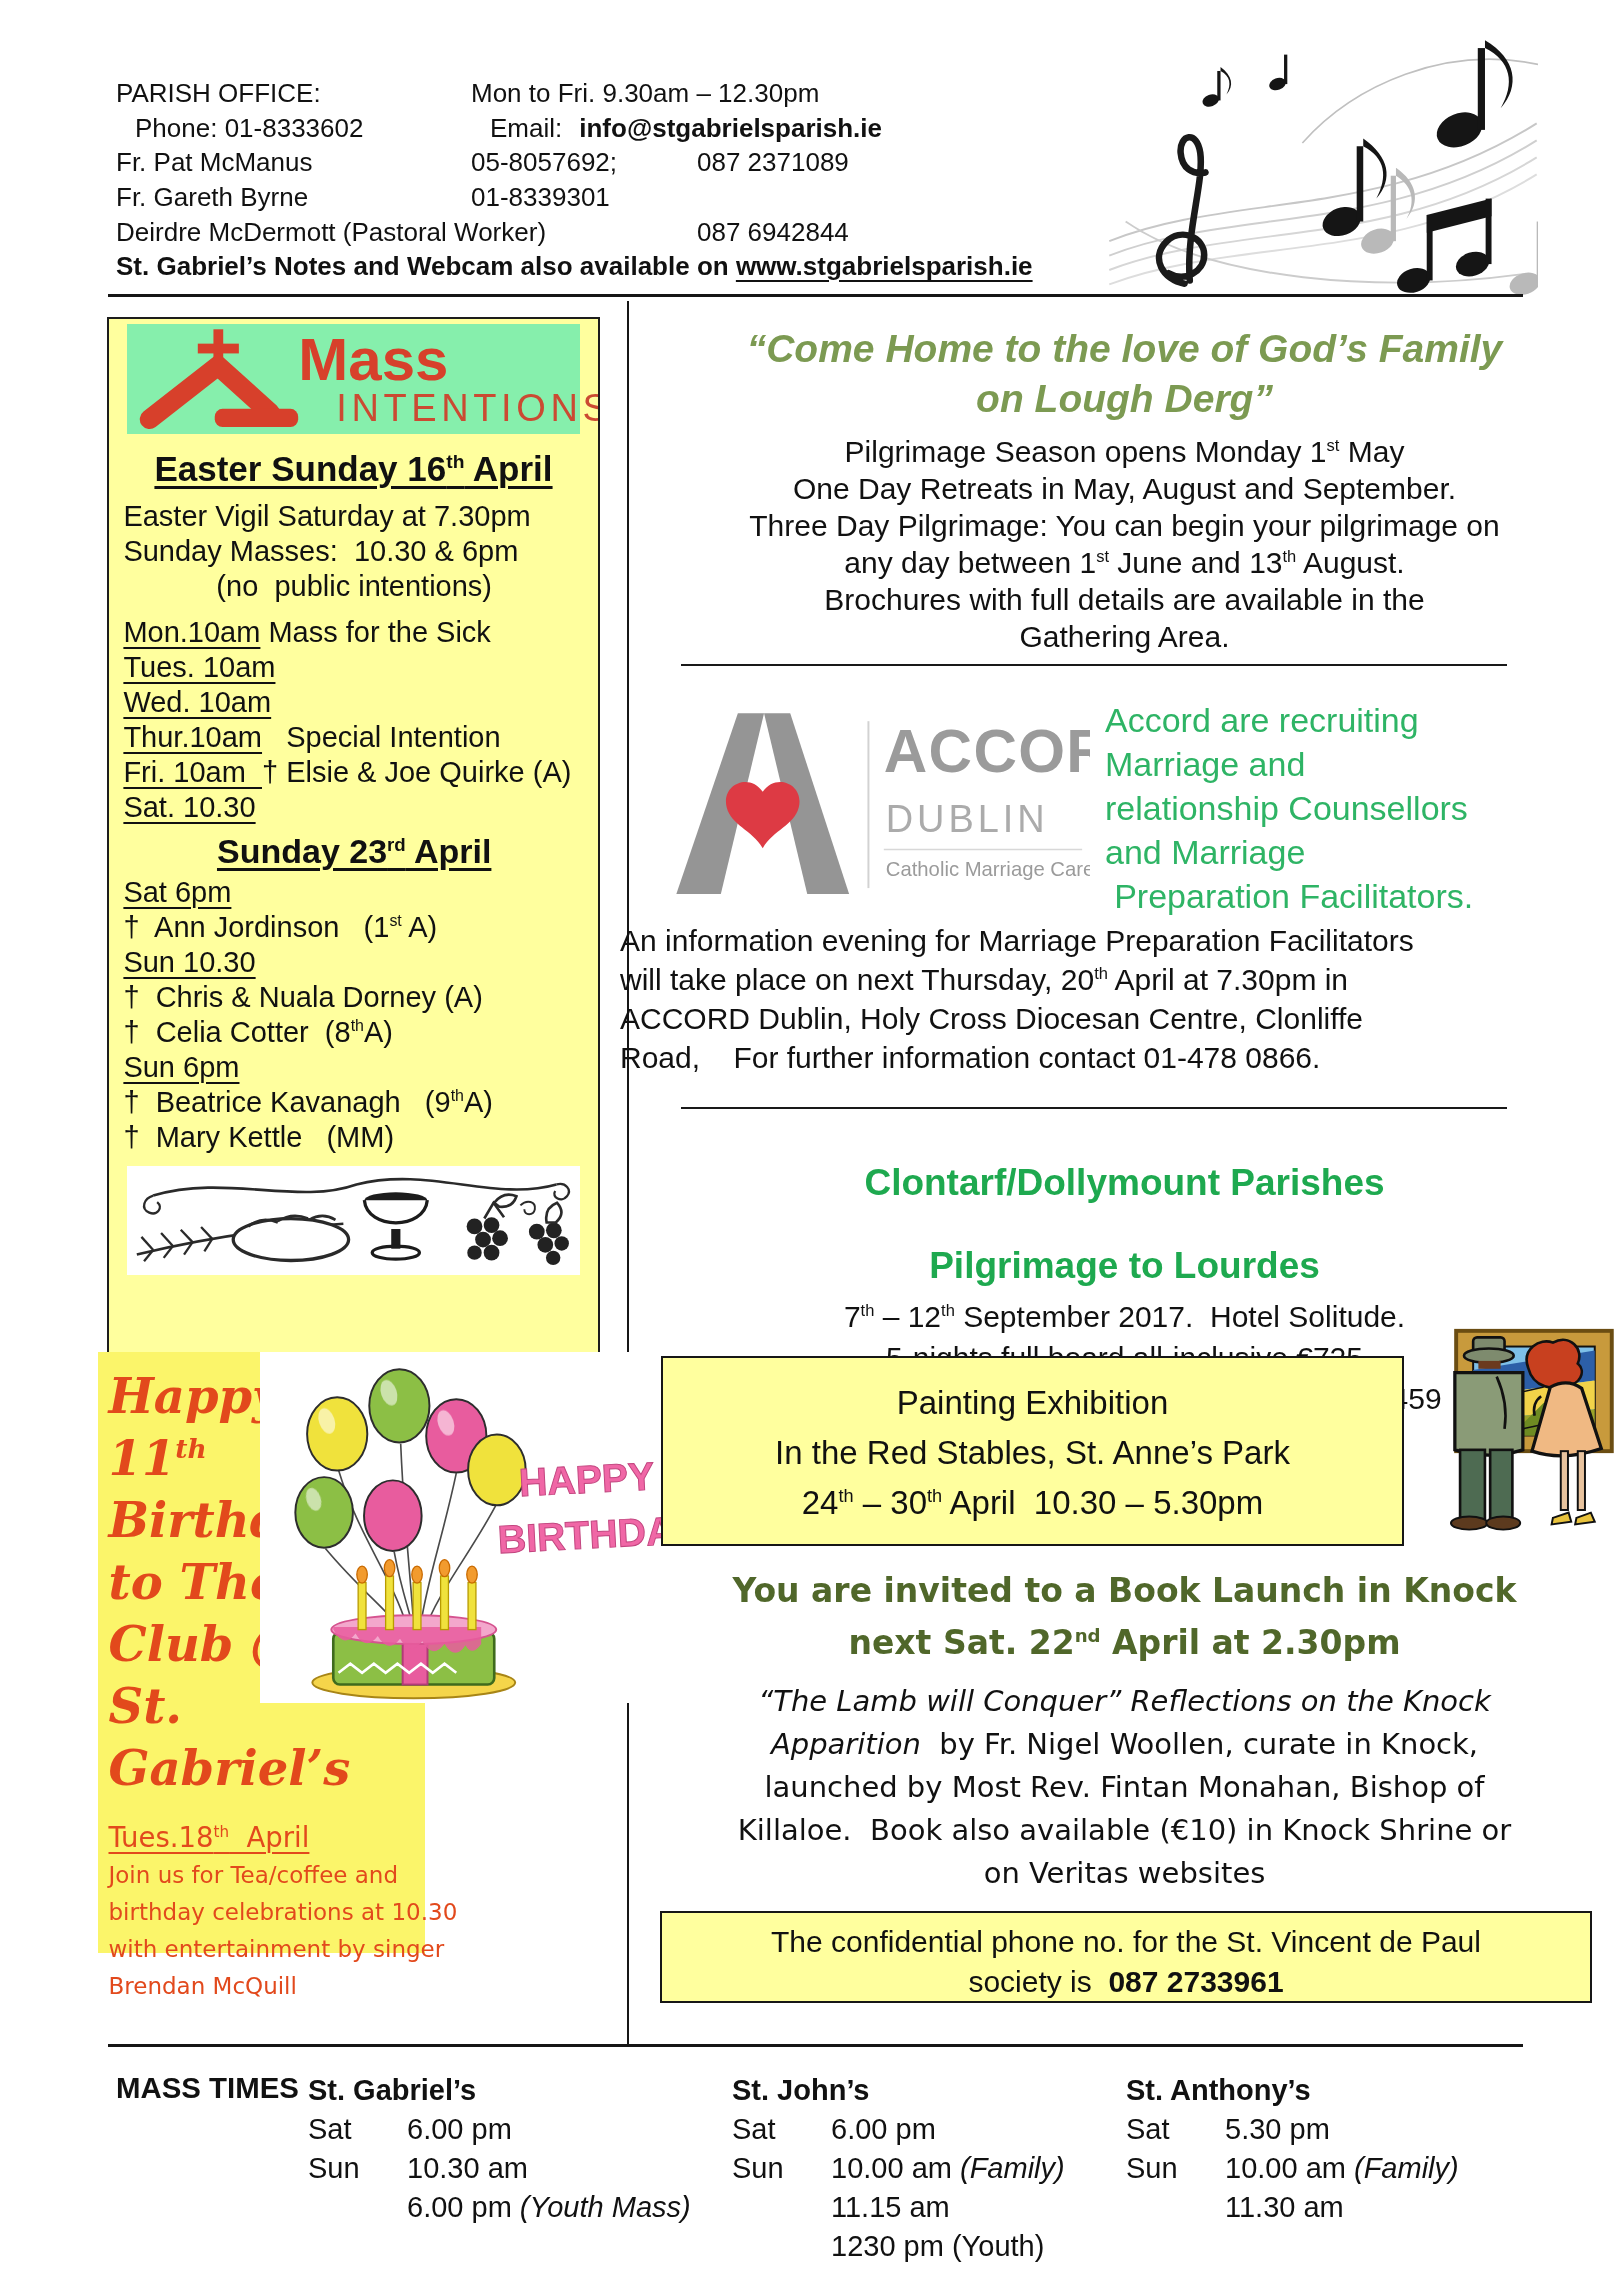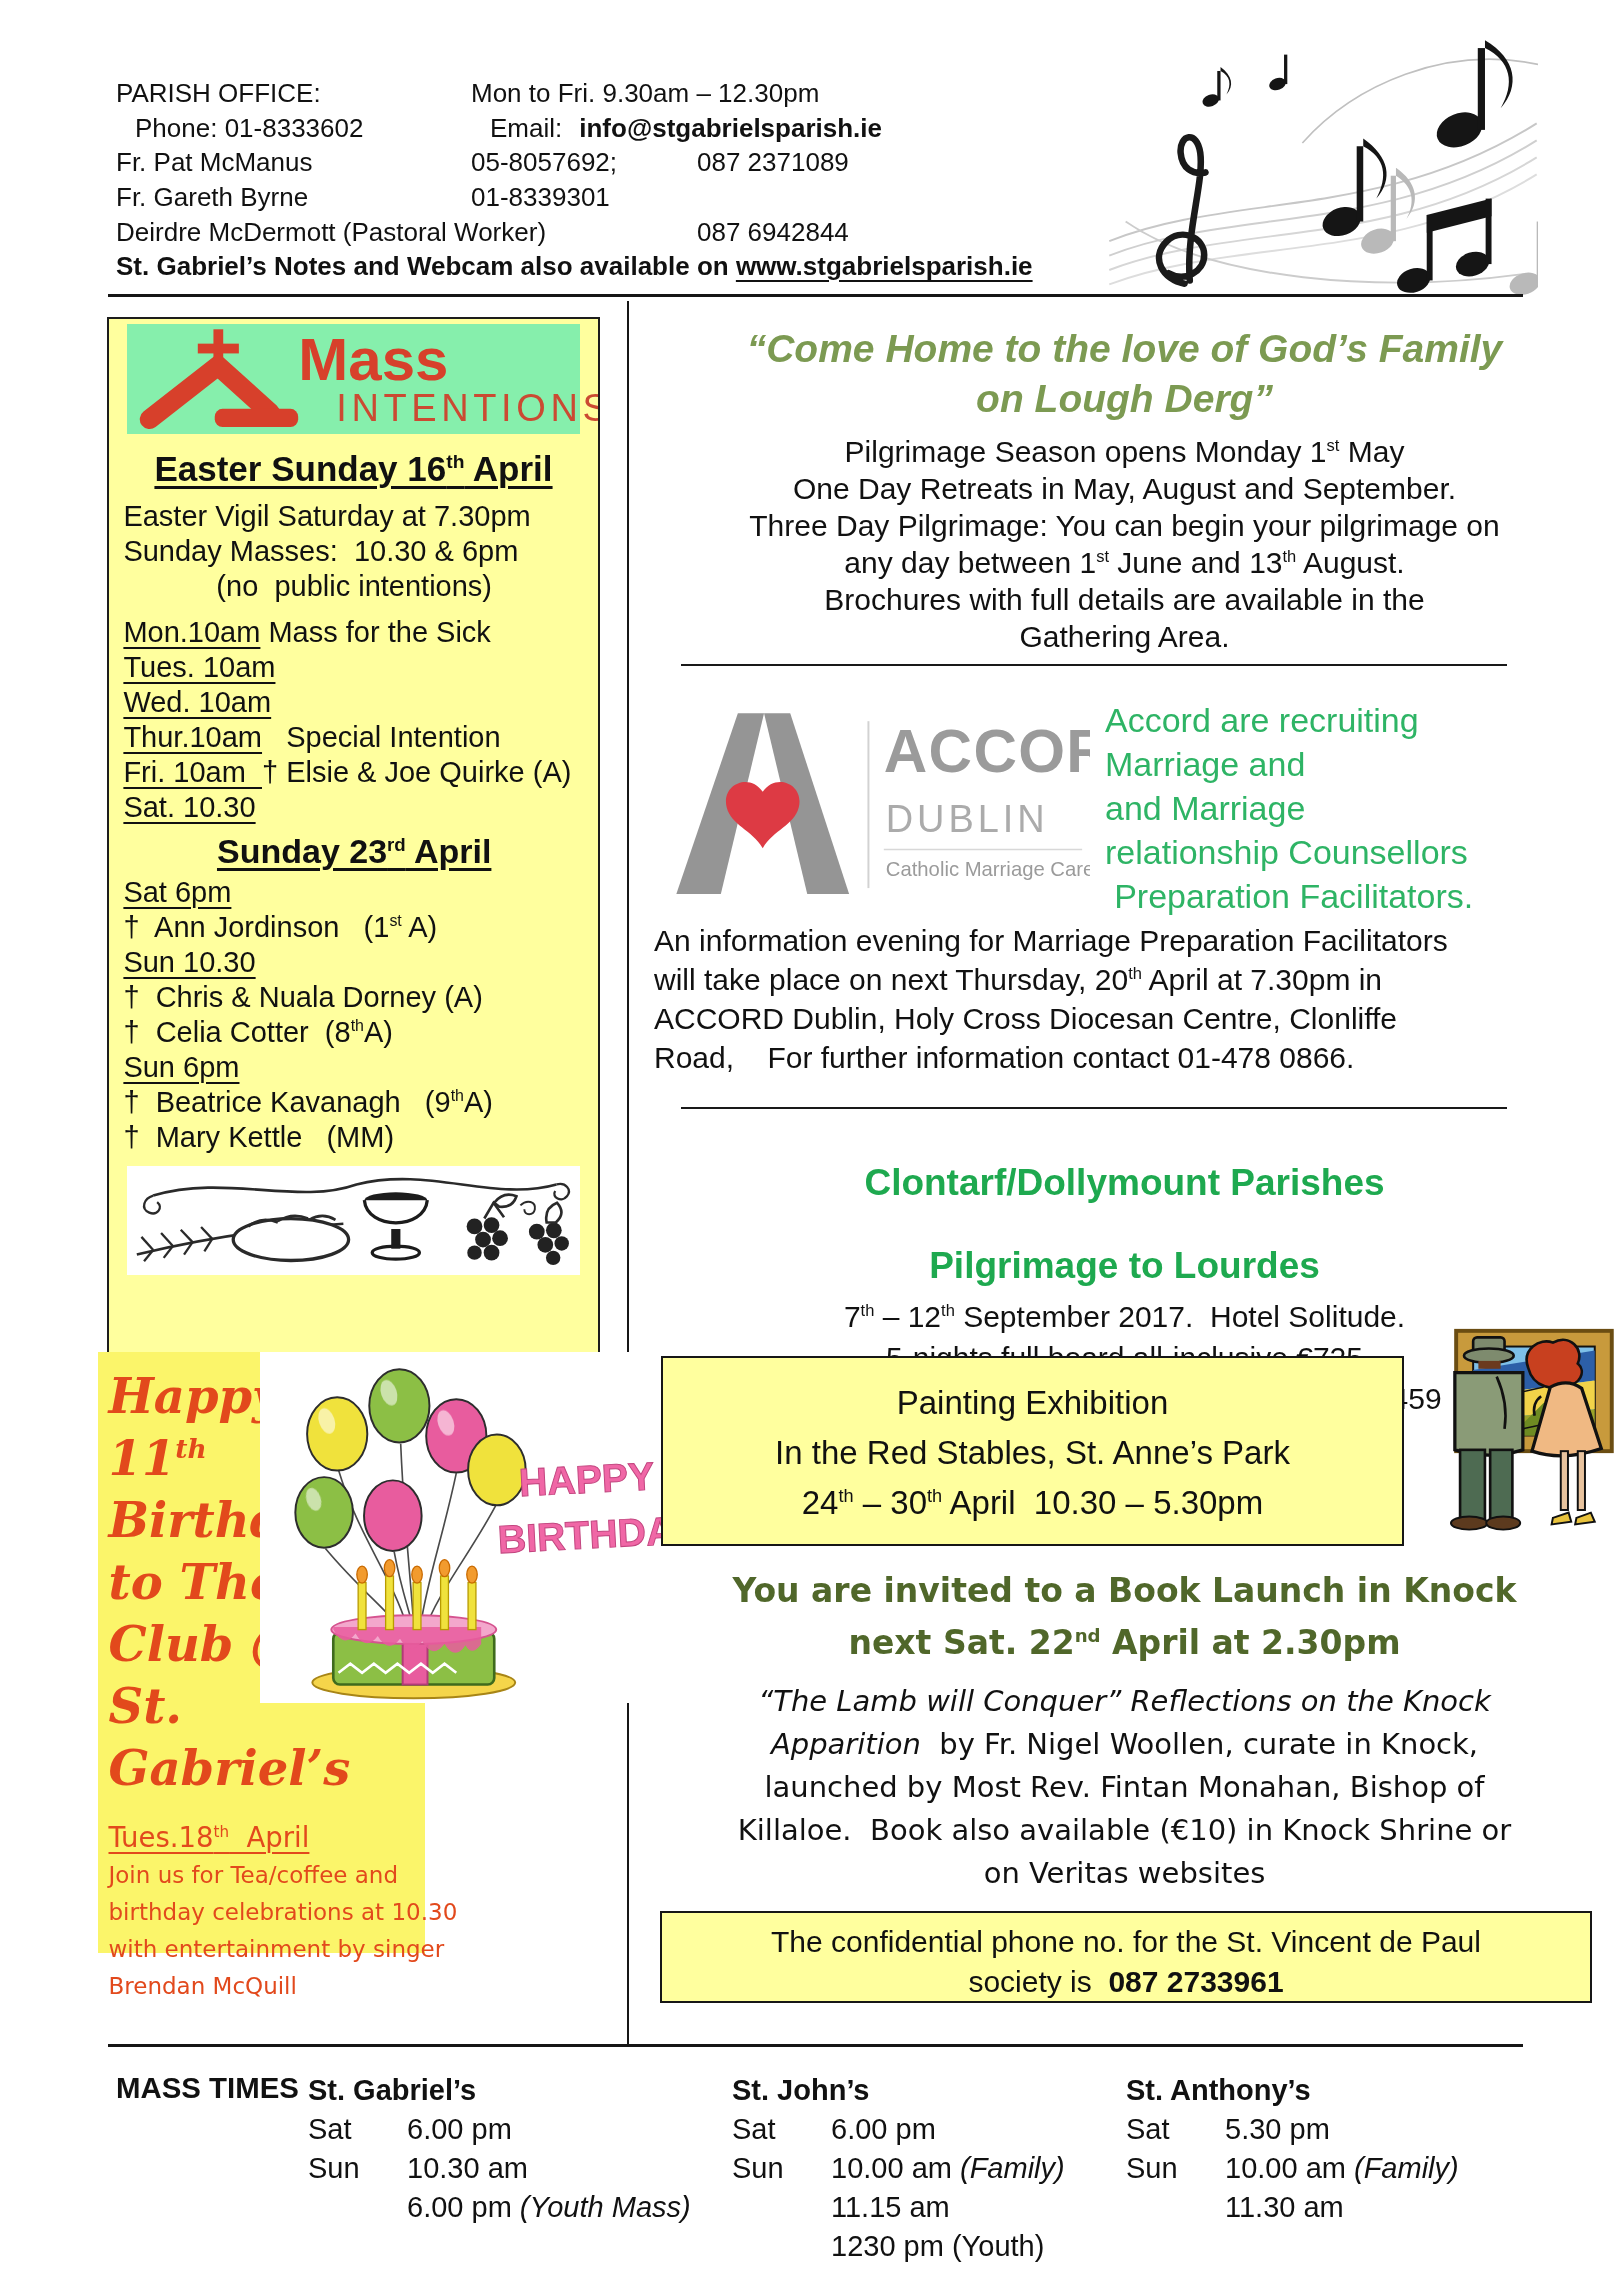--- a/index.html
+++ b/index.html
@@ -55,21 +55,21 @@
 
   
   .lough{position:absolute;left:645px;top:324px;width:959px;text-align:center;}
   .lough-title{font-size:39px;line-height:50px;font-weight:bold;font-style:italic;color:var(--olive_green,#7C9A52);}
   .lough-body{margin-top:9.2px;font-size:30px;line-height:37px;}
 
   .accord-logo{position:absolute;left:658px;top:695px;width:432px;height:216px;background:#fff;}
   .accord-green{position:absolute;left:1105px;top:698px;width:499px;font-size:34px;line-height:44px;
                 color:var(--accord_green,#2EB465);}
   .accord-green div:last-child{margin-left:9.2px;}
-  .accord-body{position:absolute;left:654px;top:921px;width:965px;font-size:30px;line-height:39px;white-space:nowrap;}
+  .accord-body{position:absolute;left:620px;top:921px;width:965px;font-size:30px;line-height:39px;white-space:nowrap;}
 
   .lourdes{position:absolute;left:645px;top:1123px;width:959px;text-align:center;}
   .lourdes-title{font-size:37px;line-height:46px;font-weight:bold;color:var(--kelly_green,#1EA94F);margin-top:37px;}
   .lourdes-body{margin-top:6.5px;font-size:30px;line-height:41px;}
 
   .paint-box{position:absolute;left:661px;top:1356px;width:743px;height:190px;
              background:var(--pale_yellow,#FFFF9E);border:2.6px solid #161616;text-align:center;
              font-size:33px;line-height:50px;padding-top:19.6px;box-sizing:border-box;}
   .paint-img{position:absolute;left:1413px;top:1324px;width:204px;height:219px;}
 
@@ -352,22 +352,22 @@
       <text x="348" y="210" font-family="Liberation Sans, sans-serif" font-size="58" fill="#ababab" letter-spacing="6">DUBLIN</text>
       <line x1="345" y1="236" x2="648" y2="236" stroke="#d8d8d8" stroke-width="2"></line>
       <text x="348" y="276" font-family="Liberation Sans, sans-serif" font-size="31" fill="#9b9b9b">Catholic Marriage Care Service</text>
     </svg>
   </div>
 
   <div class="accord-green">
 
   <div>Accord are recruiting</div>
       <div>Marriage and</div>
+      <div>relationship Counsellors</div>
       <div>and Marriage</div>
-      <div>relationship Counsellors</div>
       <div>Preparation Facilitators.</div>
     </div>
 
   <div class="accord-body">
 
   <div>An information evening for Marriage Preparation Facilitators</div>
       <div>will take place on next Thursday, 20<sup>th</sup> April at 7.30pm in</div>
       <div>ACCORD Dublin, Holy Cross Diocesan Centre, Clonliffe</div>
       <div>Road, &nbsp;&nbsp;&nbsp;For further information contact 01-478 0866.</div>
     </div>

